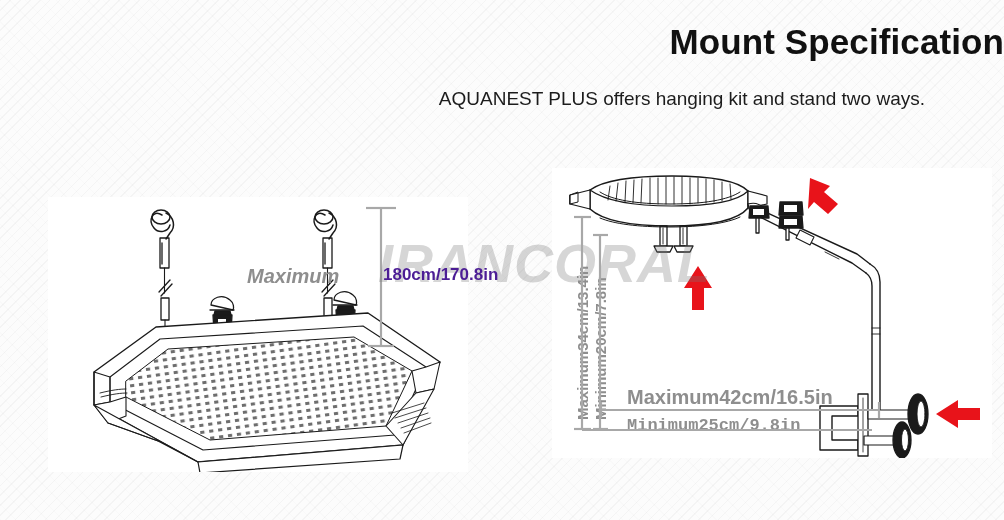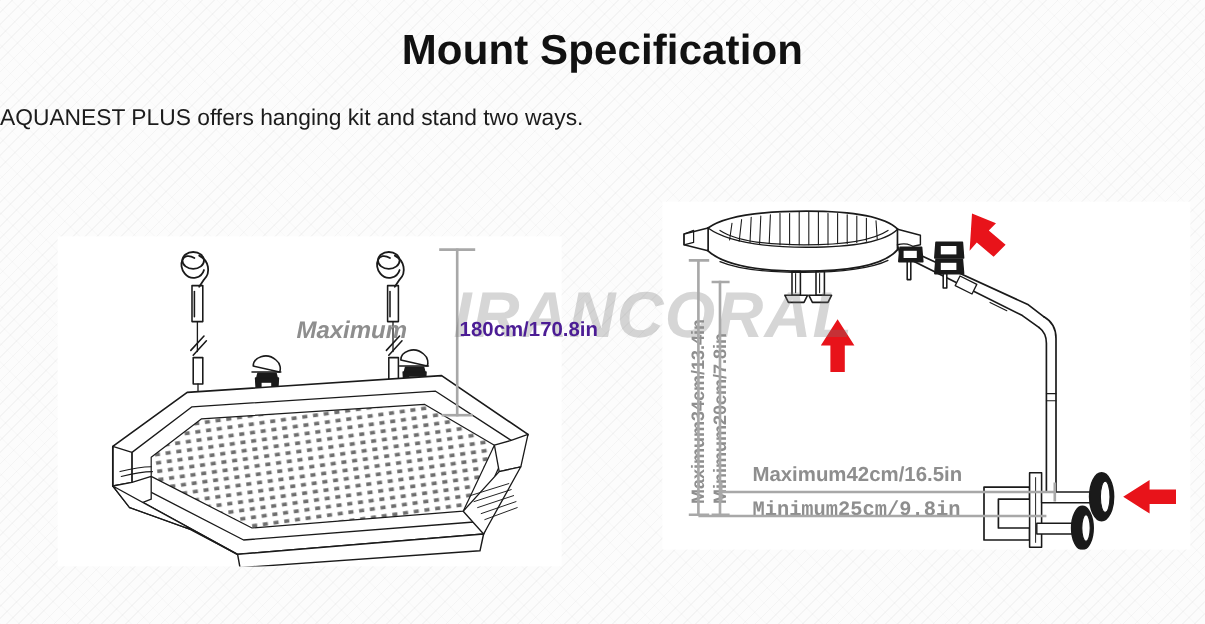--- a/index.html
+++ b/index.html
@@ -21,34 +21,35 @@
     width: 1004px; height: 520px;
     background-color: #fcfcfc;
     background-image:
       repeating-linear-gradient(135deg, rgba(0,0,0,0.030) 0px, rgba(0,0,0,0.030) 1px, rgba(0,0,0,0) 1px, rgba(0,0,0,0) 7px),
       repeating-linear-gradient(45deg, rgba(0,0,0,0.012) 0px, rgba(0,0,0,0.012) 1px, rgba(0,0,0,0) 1px, rgba(0,0,0,0) 11px);
   }
   #page-title {
     position: absolute;
     left: 0; top: 22px;
     width: 1004px;
-    text-align: center;
+    text-align: right;
     font-size: 35px;
     font-weight: bold;
     color: #111111;
     letter-spacing: 0.1px;
   }
   #page-subtitle {
     position: absolute;
     left: 0; top: 88px;
     width: 880px;
-    text-align: left;
+    text-align: right;
     font-size: 19px;
     font-weight: normal;
     color: #1c1c1c;
+    padding-left: 45px;
   }
   .panel {
     position: absolute;
     background: #ffffff;
   }
   #panel-left  { left: 48px;  top: 197px; width: 420px; height: 275px; }
   #panel-right { left: 552px; top: 168px; width: 440px; height: 290px; }
 
   .panel svg { display: block; }
 
@@ -77,21 +78,21 @@
   #dim-left-max-word  { left: 247px; top: 265px; font-size: 20px; font-style: italic; }
   #dim-left-max-value { left: 383px; top: 265px; font-size: 17px; color: #4c1d95; }
 
   .dim-vert {
     transform-origin: left top;
     transform: rotate(-90deg);
   }
   #dim-right-max-vert { left: 574px; top: 420px; font-size: 15px; }
   #dim-right-min-vert { left: 592px; top: 420px; font-size: 15px; }
 
-  #dim-right-max-horz { left: 627px; top: 386px; font-size: 17px; }
+  #dim-right-max-horz { left: 627px; top: 386px; font-size: 20px; }
   #dim-right-min-horz { left: 627px; top: 416px; font-size: 17px; font-family: Liberation Mono, monospace; }
 </style>
 </head>
 <body>
 
 <div id="page-bg"></div>
 
 <div id="page-title">Mount Specification</div>
 <div id="page-subtitle">AQUANEST PLUS offers hanging kit and stand two ways.</div>
 

